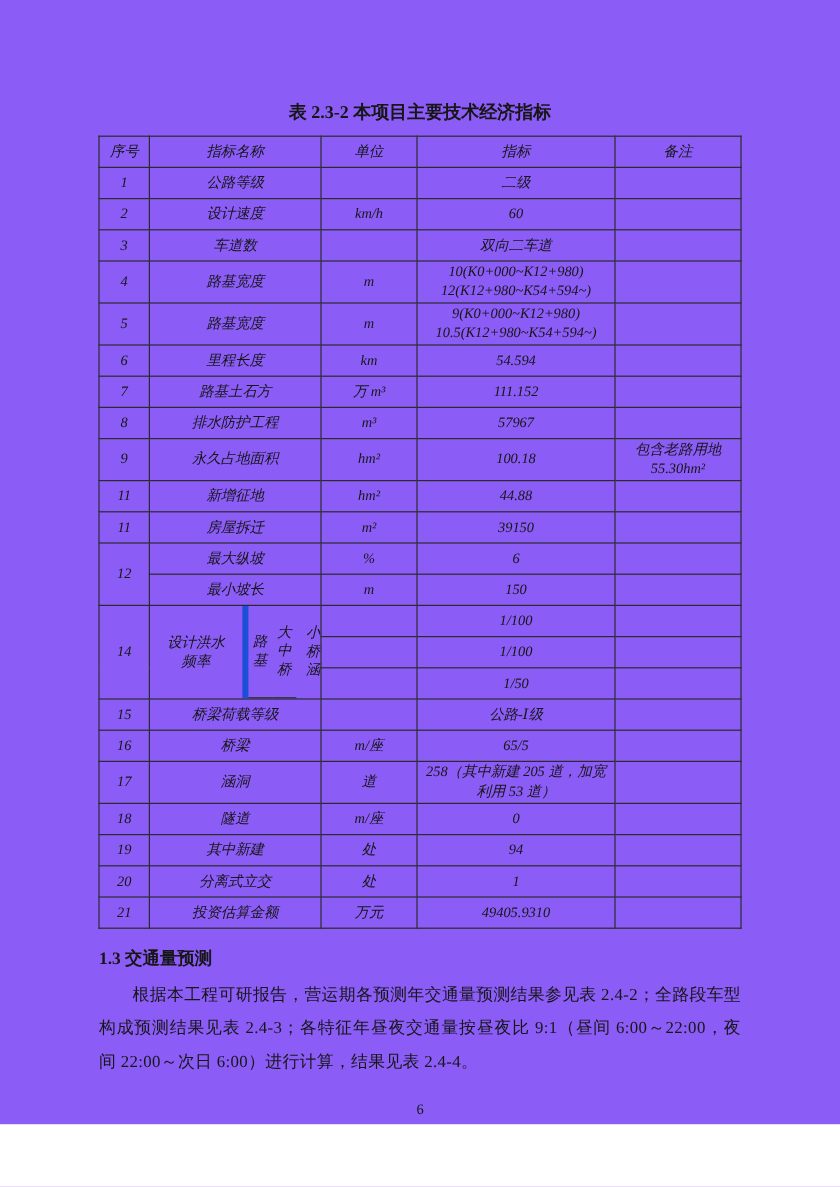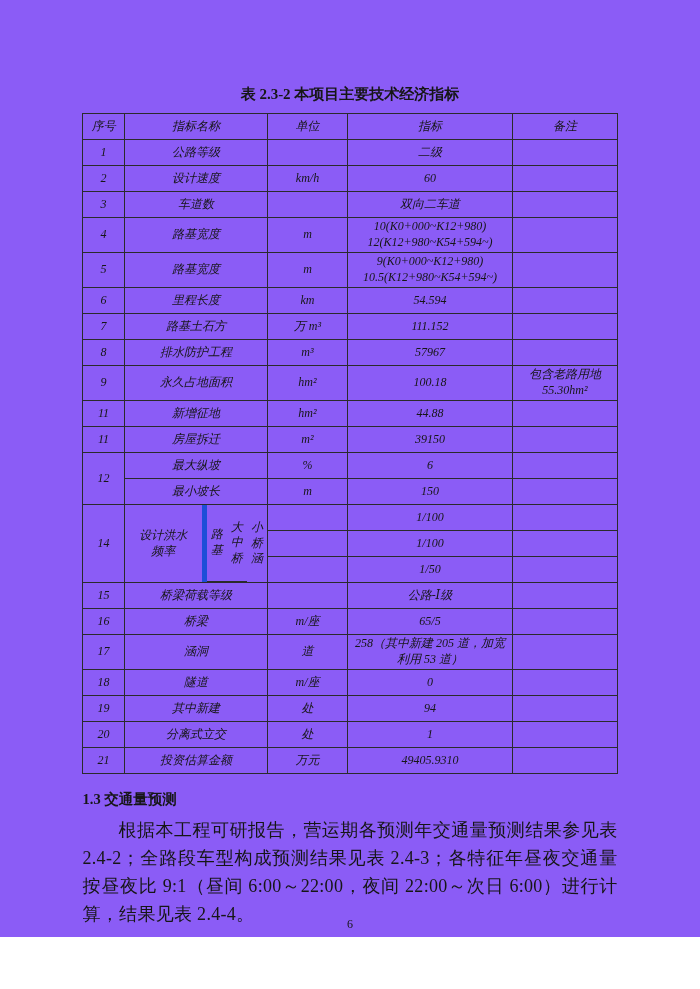--- a/index.html
+++ b/index.html
@@ -64,33 +64,33 @@
     display: flex;
     flex-direction: row;
   }
   .split-right .sub {
     flex: 1;
     display: flex;
     align-items: center;
     justify-content: center;
     border-bottom: 1px solid #2b2b2b;
   }
-  .split-right .sub:last-child { border-bottom: none; }
+  .split-right .sub:last-child { border-bottom: none; text-align: right; }
   .section-heading {
     width: 535px;
     margin: 16px auto 0;
     font-weight: bold;
     font-size: 14.5px;
     line-height: 19px;
     text-align: left;
   }
   .body-paragraph {
     width: 535px;
     margin: 7px auto 0;
-    font-size: 18px;
+    font-size: 14px;
     line-height: 28px;
     text-align: justify;
     text-indent: 2em;
     letter-spacing: 0.3px;
   }
   .page-number {
     position: absolute;
     top: 917px;
     left: 0;
     width: 100%;

